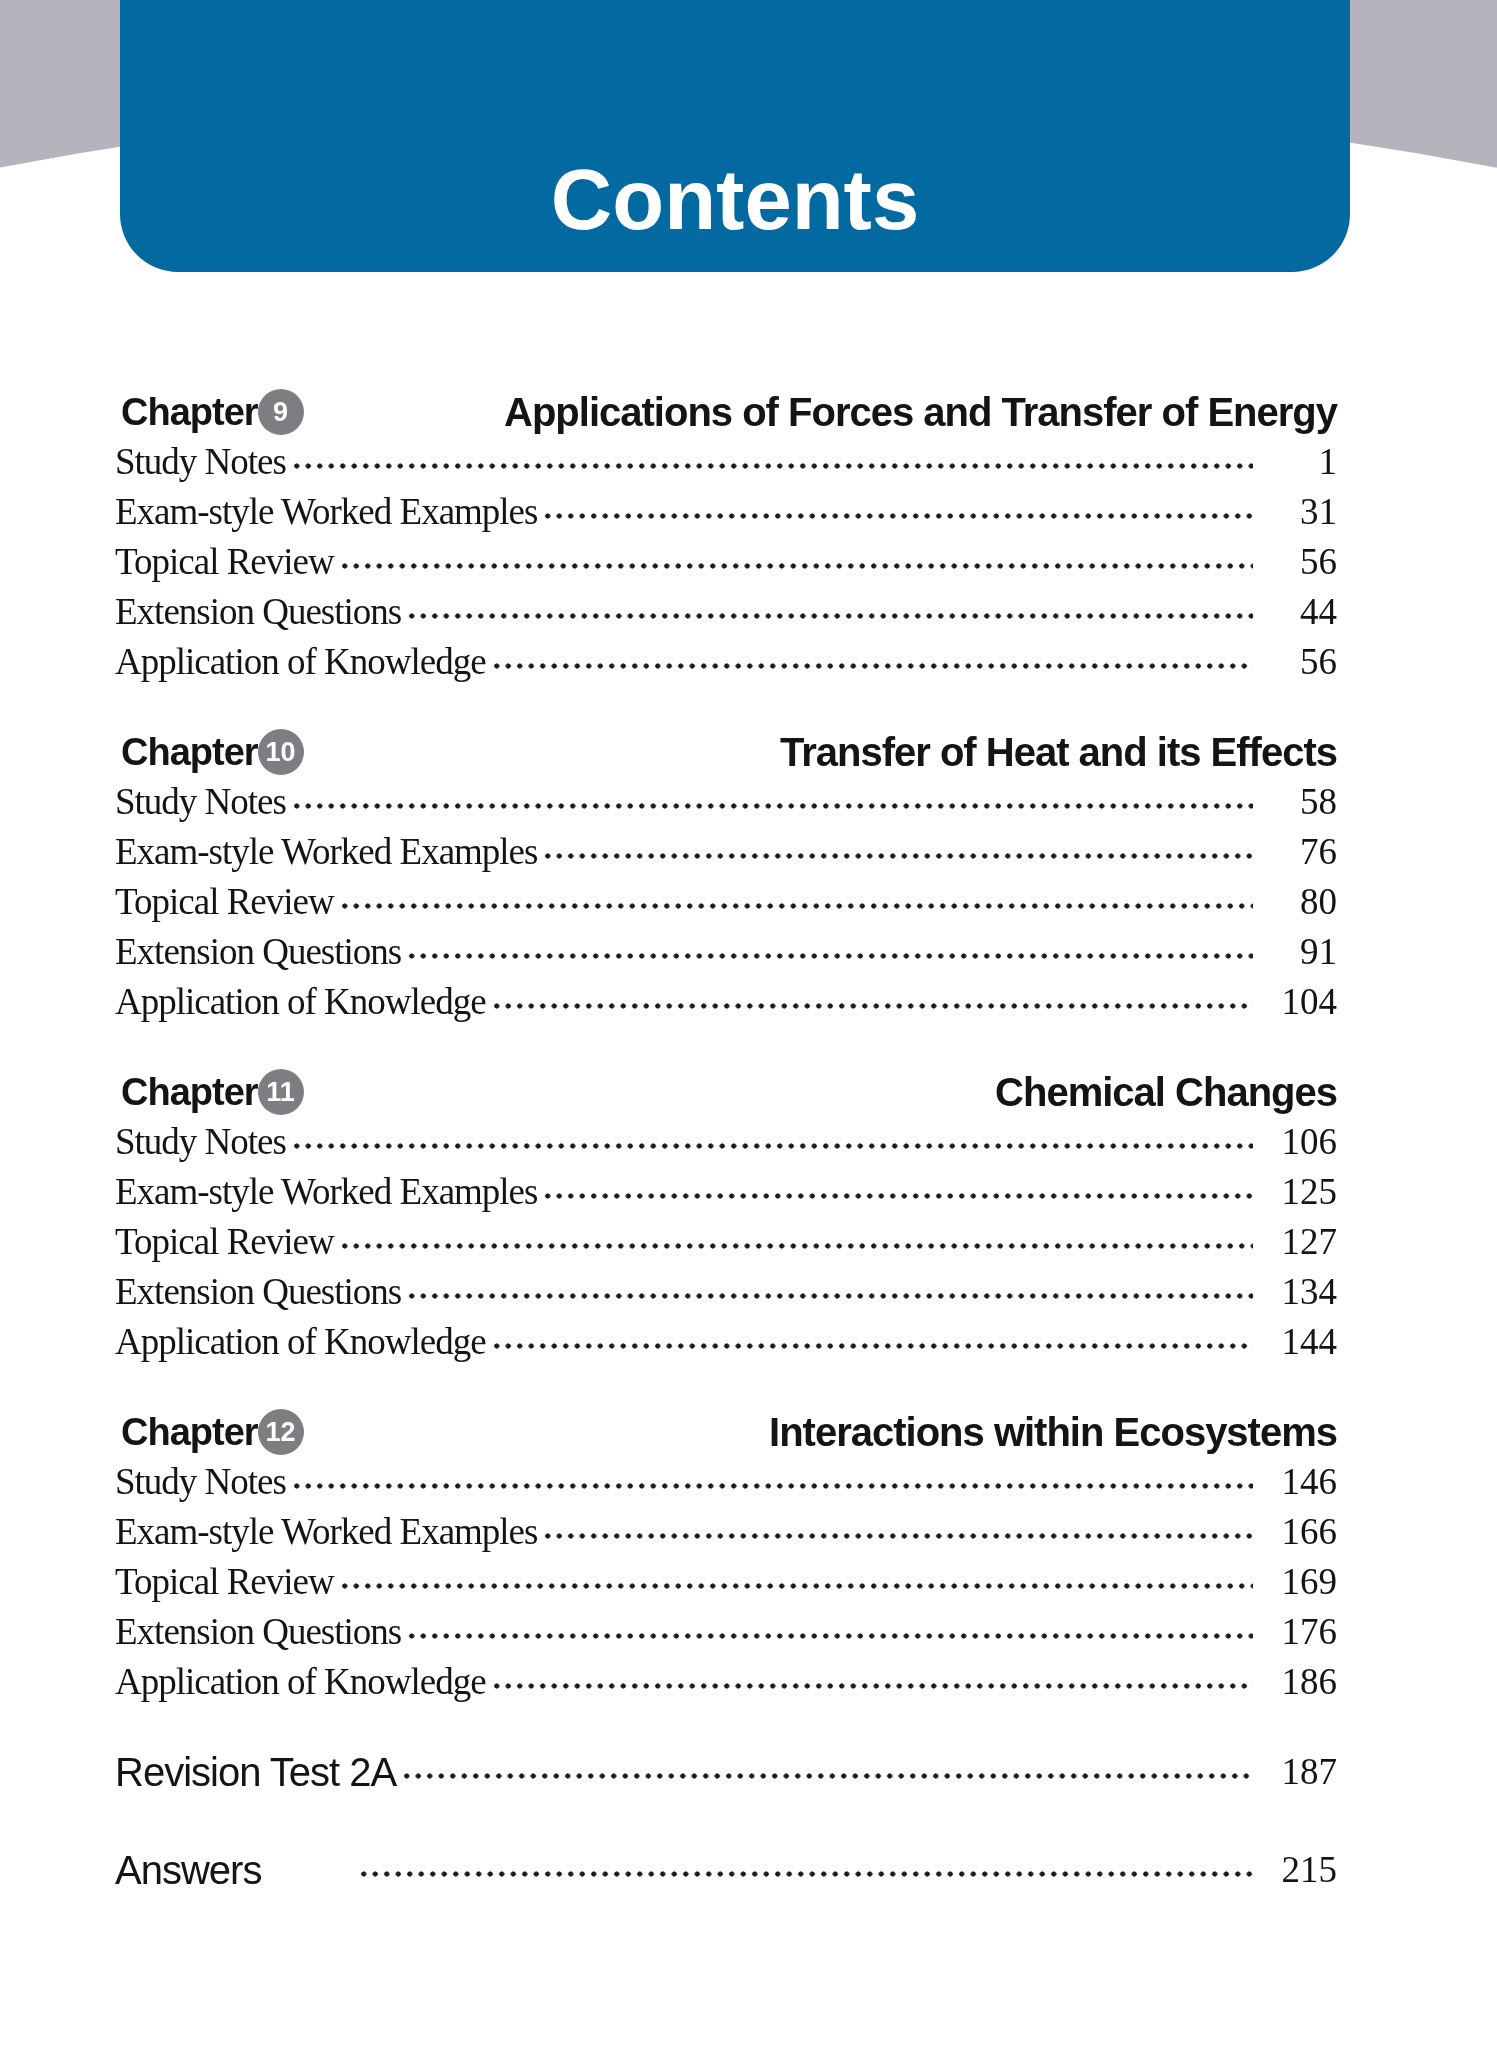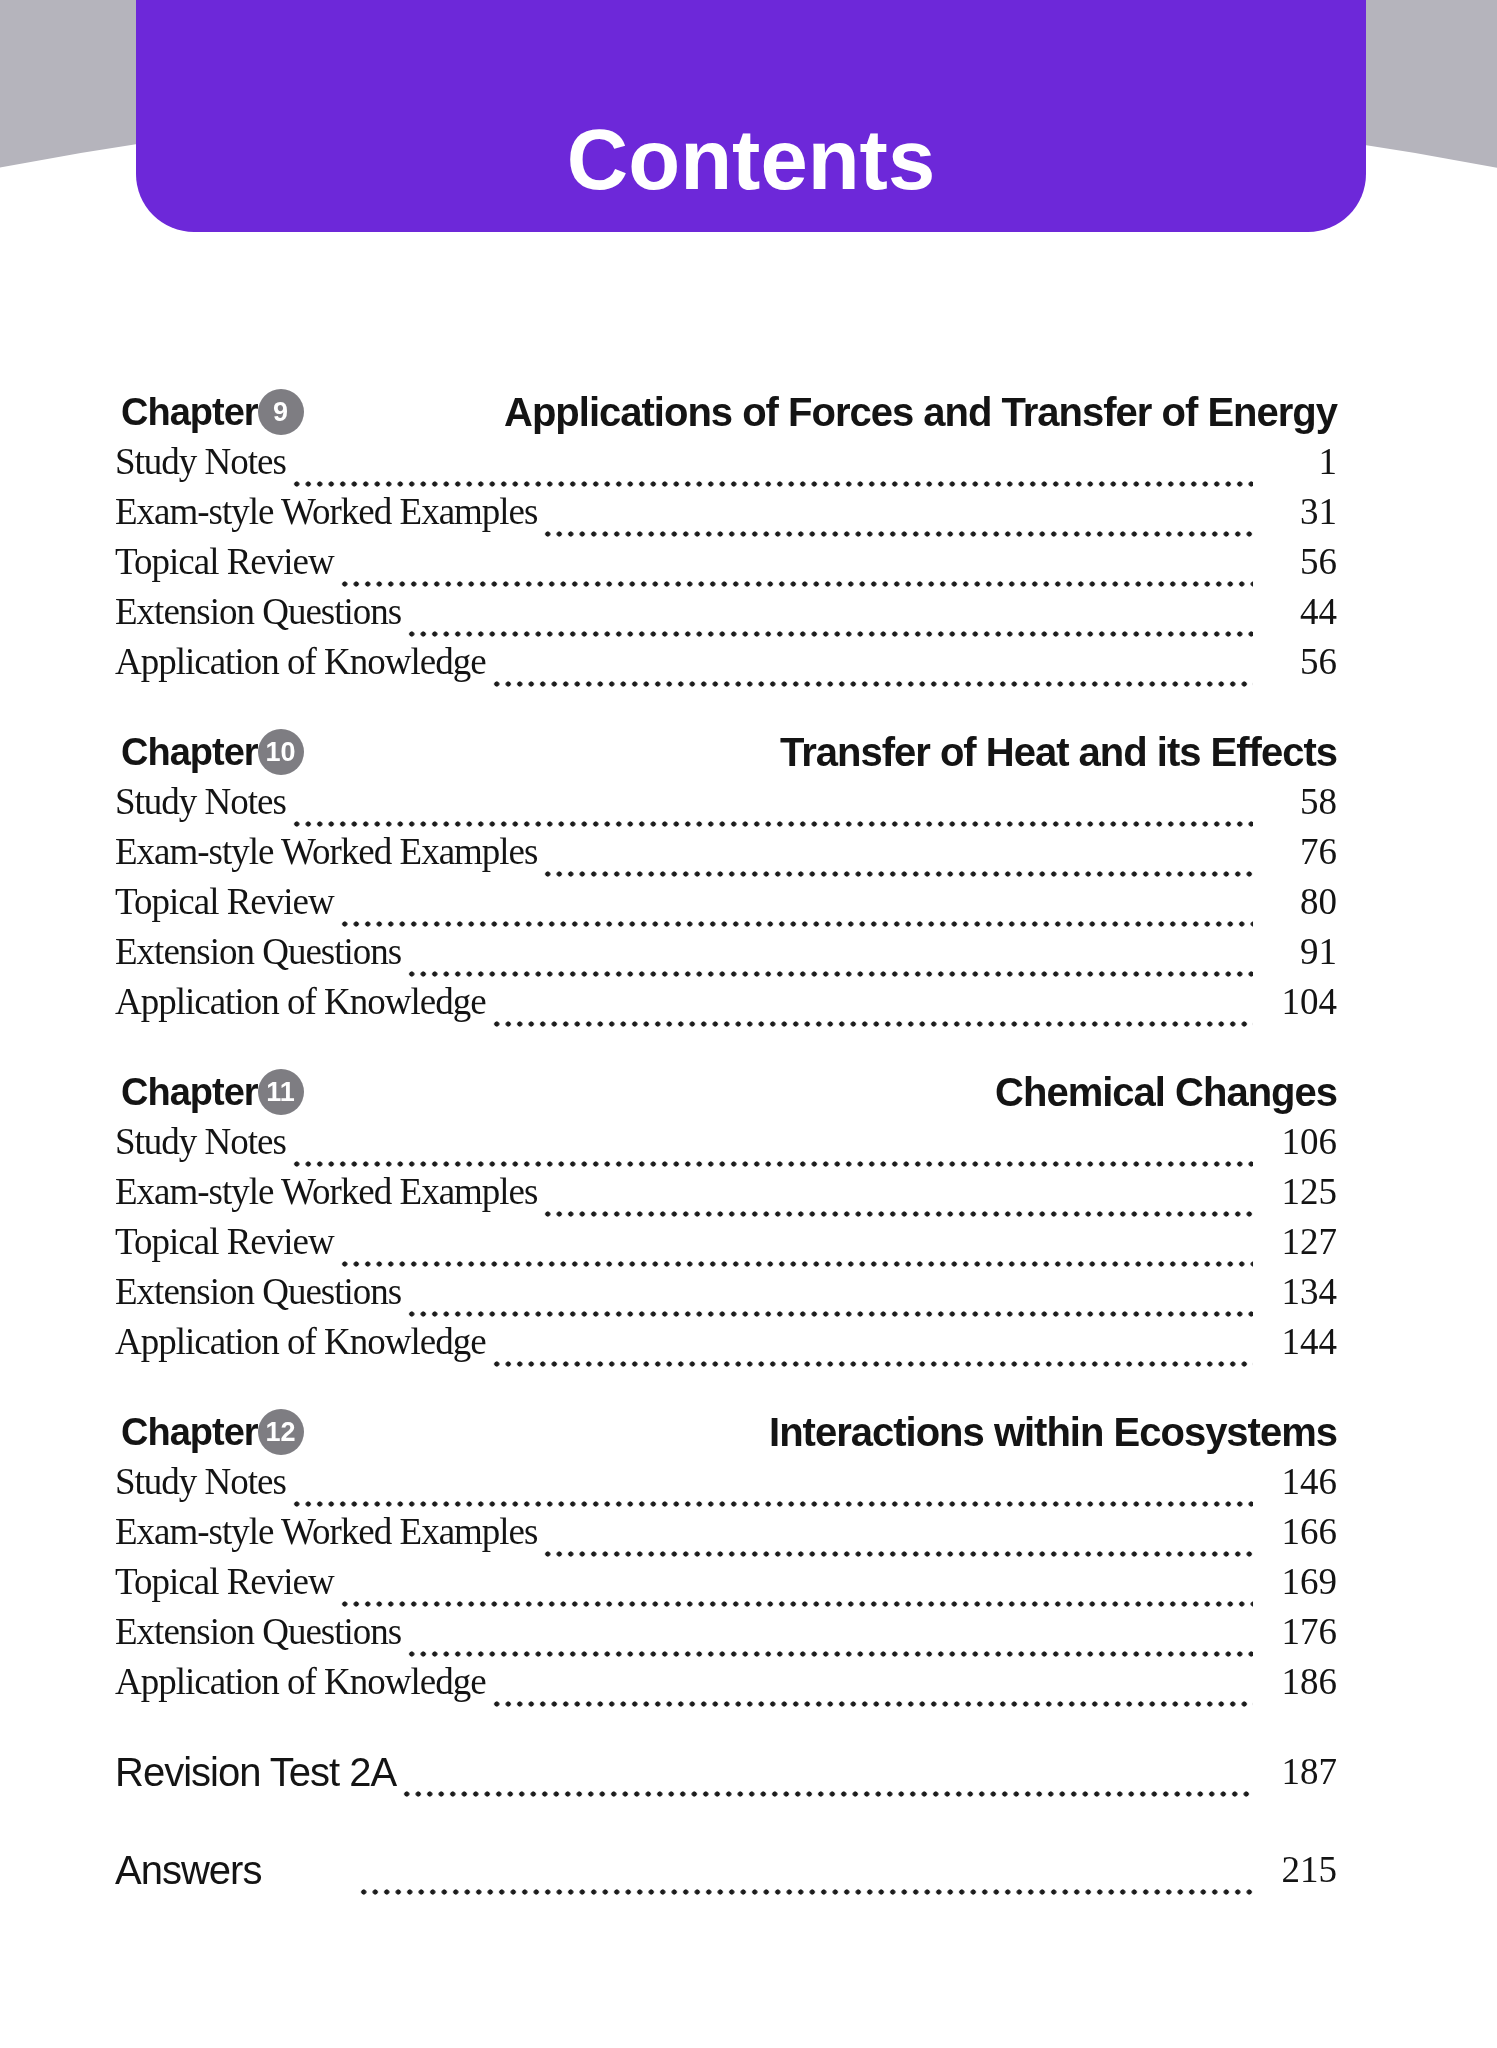--- a/index.html
+++ b/index.html
@@ -24,24 +24,23 @@
     left: -3252px; top: 97px;
     width: 8000px; height: 8000px;
     border-radius: 50%;
     background: #ffffff;
   }
 
   
   .contents-header {
     position: absolute;
     left: 120px; top: 0;
-    width: 1230px; height: 232px;
-    background: #6d28d9;
+    width: 1230px; height: 272px;
+    background: #0369a1;
     border-radius: 0 0 58px 58px;
-    margin-left: 16px;
   }
   .contents-header h1 {
     position: absolute;
     left: 0; right: 0; bottom: 30px;
     margin: 0;
     text-align: center;
     font-size: 85px;
     font-weight: 700;
     letter-spacing: 0px;
     color: #ffffff;
@@ -94,21 +93,21 @@
     font-weight: 700;
     letter-spacing: -1px;
     white-space: nowrap;
     text-align: right;
   }
 
   .items { margin: 0; padding: 0; }
 
   .toc-row {
     display: flex;
-    align-items: flex-end;
+    align-items: center;
     height: 50px;
     line-height: 50px;
     white-space: nowrap;
   }
   .item-label {
     font-family: "Liberation Serif", "DejaVu Serif", serif;
     font-size: 37px;
     letter-spacing: -1px;
     flex: none;
   }

